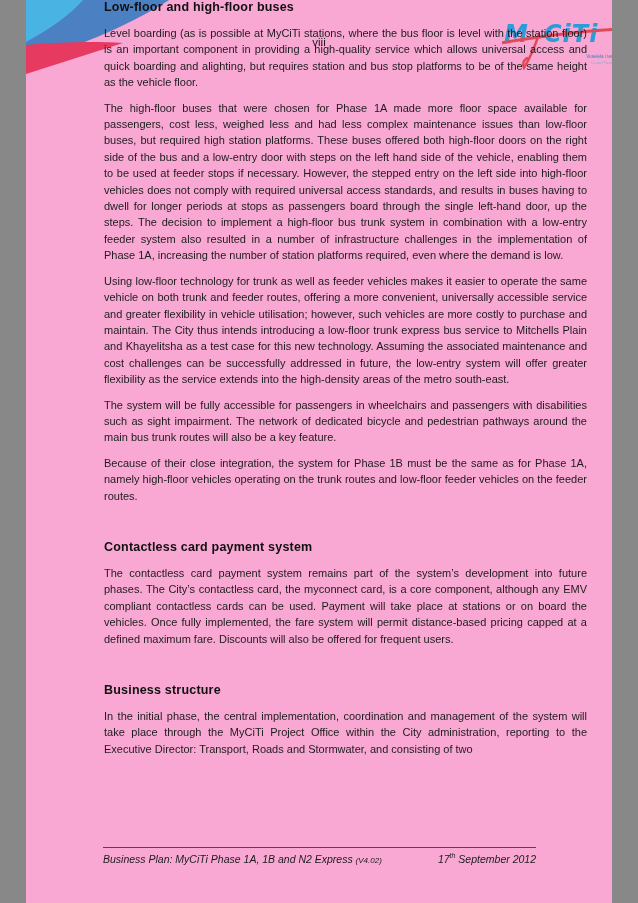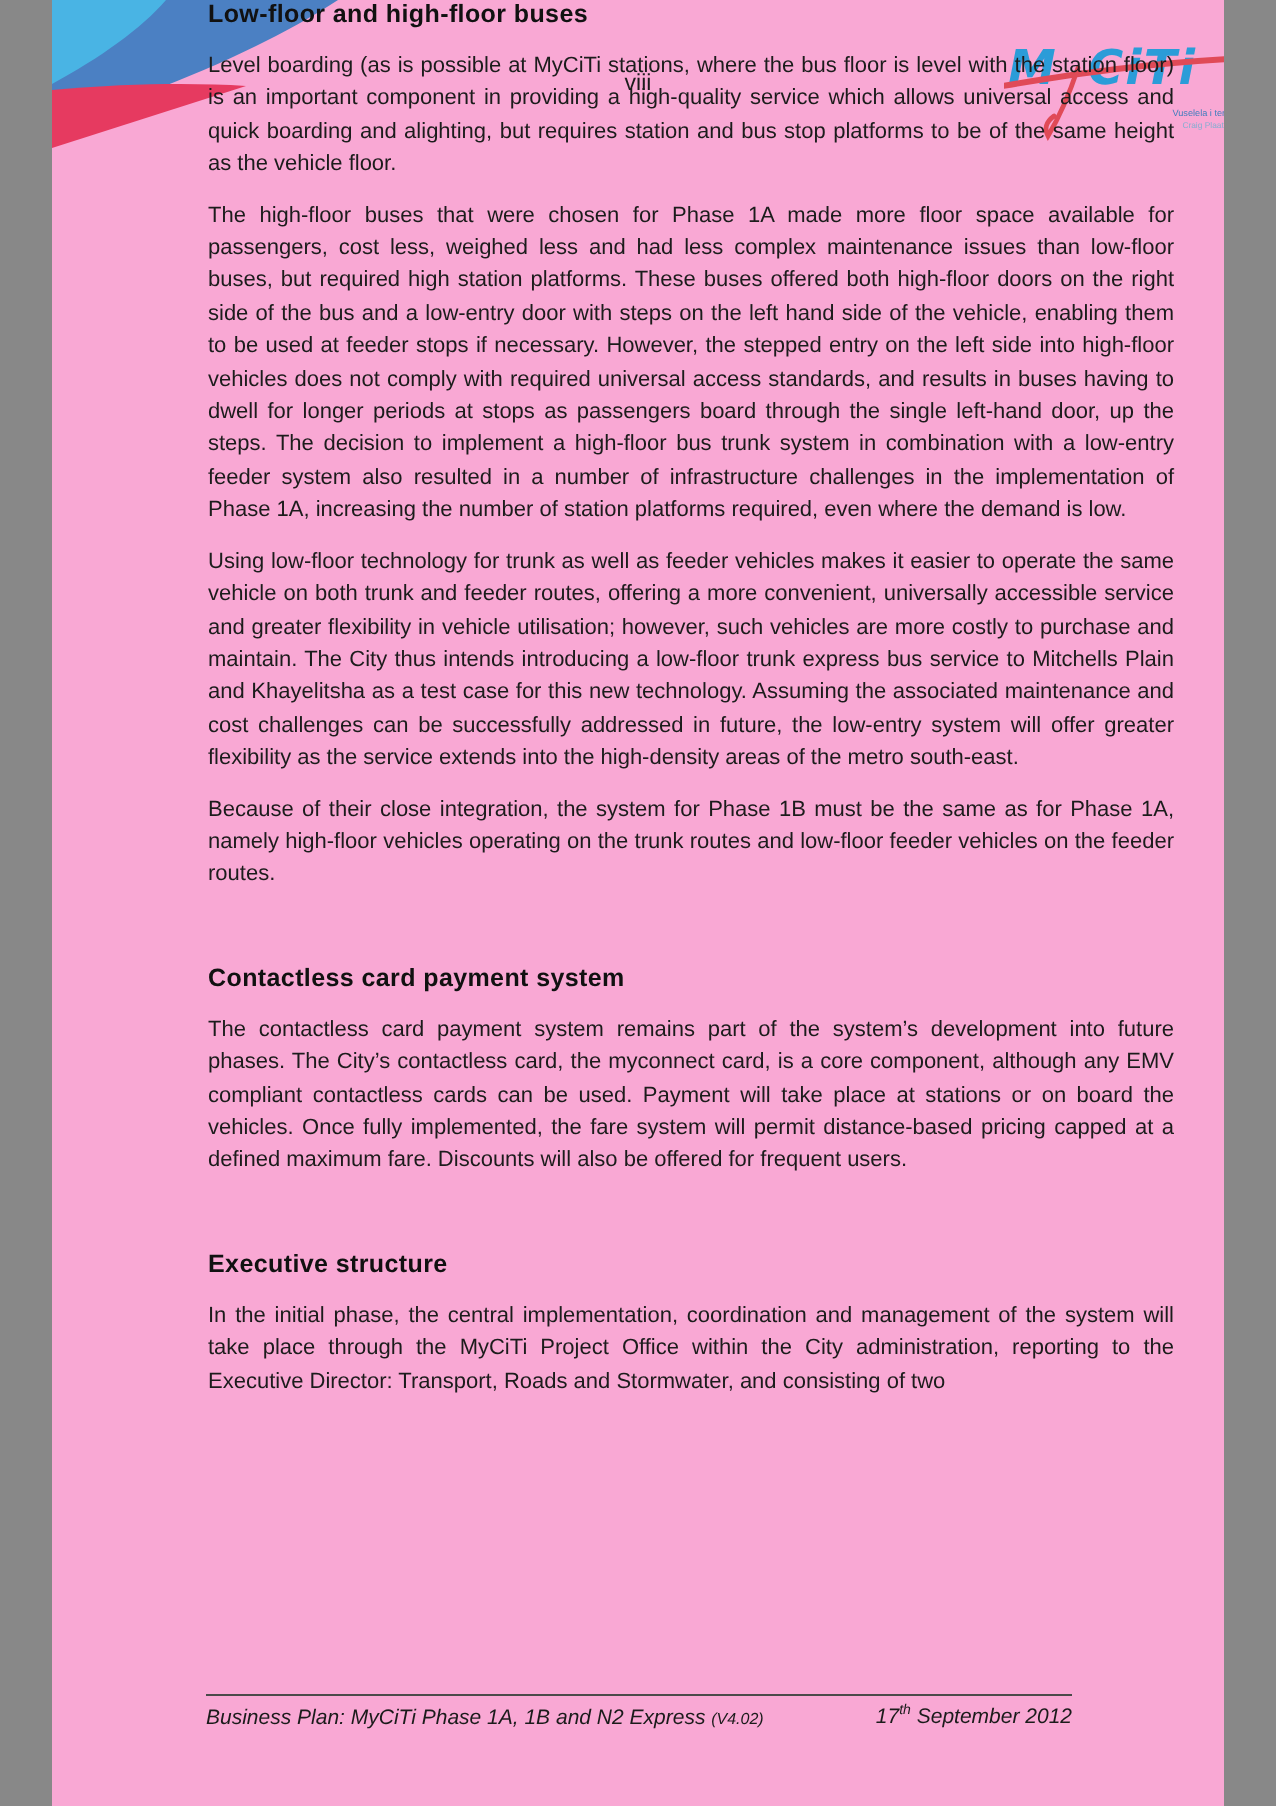--- a/index.html
+++ b/index.html
@@ -63,26 +63,27 @@
     <text x="118" y="40" font-size="4.6" text-anchor="end" fill="#3f7dbd">Vuselela i ter din</text>
     <text x="112" y="46" font-size="4.2" text-anchor="end" fill="#85aed1">Craig Plaats</text>
   </svg>
 
   <div class="content">
 
     <h2>Low-floor and high-floor buses</h2>
     <p>Level boarding (as is possible at MyCiTi stations, where the bus floor is level with the station floor) is an important component in providing a high-quality service which allows universal access and quick boarding and alighting, but requires station and bus stop platforms to be of the same height as the vehicle floor.</p>
     <p>The high-floor buses that were chosen for Phase 1A made more floor space available for passengers, cost less, weighed less and had less complex maintenance issues than low-floor buses, but required high station platforms.  These buses offered both high-floor doors on the right side of the bus and a low-entry door with steps on the left hand side of the vehicle, enabling them to be used at feeder stops if necessary. However, the stepped entry on the left side into high-floor vehicles does not comply with required universal access standards, and results in buses having to dwell for longer periods at stops as passengers board through the single left-hand door, up the steps.  The decision to implement a high-floor bus trunk system in combination with a low-entry feeder system also resulted in a number of infrastructure challenges in the implementation of Phase 1A, increasing the number of station platforms required, even where the demand is low.</p>
     <p>Using low-floor technology for trunk as well as feeder vehicles makes it easier to operate the same vehicle on both trunk and feeder routes, offering a more convenient, universally accessible service and greater flexibility in vehicle utilisation; however, such vehicles are more costly to purchase and maintain. The City thus intends introducing a low-floor trunk express bus service to Mitchells Plain and Khayelitsha as a test case for this new technology. Assuming the associated maintenance and cost challenges can be successfully addressed in future, the low-entry system will offer greater flexibility as the service extends into the high-density areas of the metro south-east.</p>
+    <p>The system will be fully accessible for passengers in wheelchairs and passengers with disabilities such as sight impairment. The network of dedicated bicycle and pedestrian pathways around the main bus trunk routes will also be a key feature.</p>
     <p>Because of their close integration, the system for Phase 1B must be the same as for Phase 1A, namely high-floor vehicles operating on the trunk routes and low-floor feeder vehicles on the feeder routes.</p>
 
     <h2 class="spaced">Contactless card payment system</h2>
     <p>The contactless card payment system remains part of the system’s development into future phases. The City’s contactless card, the myconnect card, is a core component, although any EMV compliant contactless cards can be used. Payment will take place at stations or on board the vehicles. Once fully implemented, the fare system will permit distance-based pricing capped at a defined maximum fare. Discounts will also be offered for frequent users.</p>
 
-    <h2 class="spaced">Executive structure</h2>
+    <h2 class="spaced">Business structure</h2>
     <p>In the initial phase, the central implementation, coordination and management of the system will take place through the MyCiTi Project Office within the City administration, reporting to the Executive Director: Transport, Roads and Stormwater, and consisting of two</p>
 
   </div>
 
   <div class="footer">
     <div>
       <span>Business Plan: MyCiTi Phase 1A, 1B and N2 Express </span><span class="version">(V4.02)</span>
     </div>
     <div>
       <span>17</span><sup>th</sup><span> September 2012</span>

